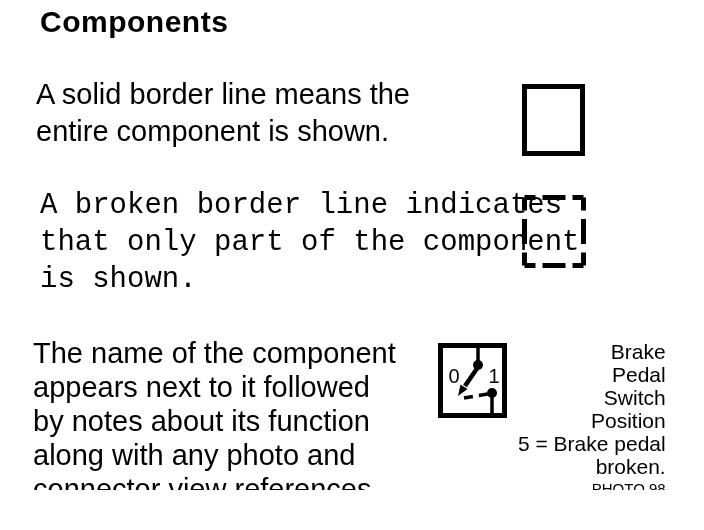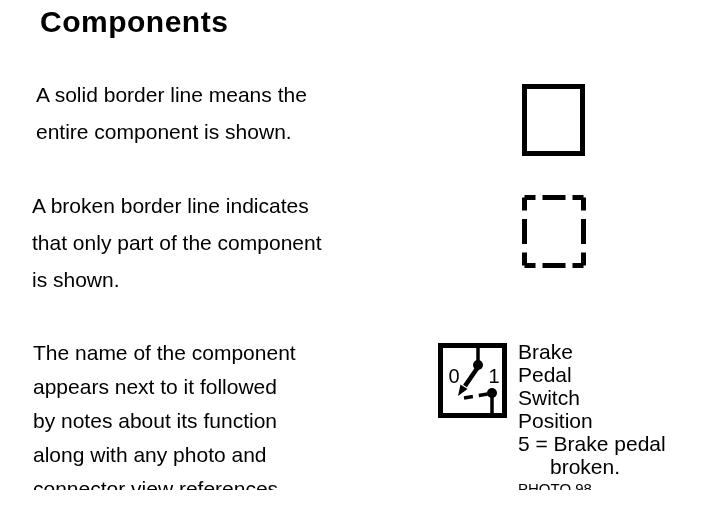--- a/index.html
+++ b/index.html
@@ -17,26 +17,26 @@
     left: 40px;
     top: 4px;
     font-size: 30px;
     font-weight: bold;
     letter-spacing: 0.5px;
     line-height: 36px;
     white-space: nowrap;
   }
   .para {
     position: absolute;
-    font-size: 21px;
+    font-size: 29px;
     line-height: 37px;
     white-space: nowrap;
   }
   .para-solid  { left: 36px; top: 76px;  }
-  .para-broken { left: 32px; top: 187px; }
+  .para-broken { left: 40px; top: 187px; font-family: Liberation Mono, monospace; }
   .para-naming { left: 33px; top: 336px; line-height: 34px; }
 
   .solid-box {
     position: absolute;
     left: 522px; top: 84px;
     width: 63px; height: 72px;
     border: 5px solid #000;
     box-sizing: border-box;
     background: #fff;
   }
@@ -47,20 +47,21 @@
   .switch-symbol {
     position: absolute;
     left: 438px; top: 343px;
   }
   .annotation {
     position: absolute;
     left: 518px; top: 340px;
     font-size: 21px;
     line-height: 23px;
     white-space: nowrap;
+    text-align: right;
   }
   .annotation .note-indent { padding-left: 32px; }
   .annotation .photo-ref {
     font-size: 15px;
     line-height: 17px;
     margin-top: 2px;
   }
   svg { display: block; }
   .switch-label {
     font-family: "Liberation Sans", sans-serif;

